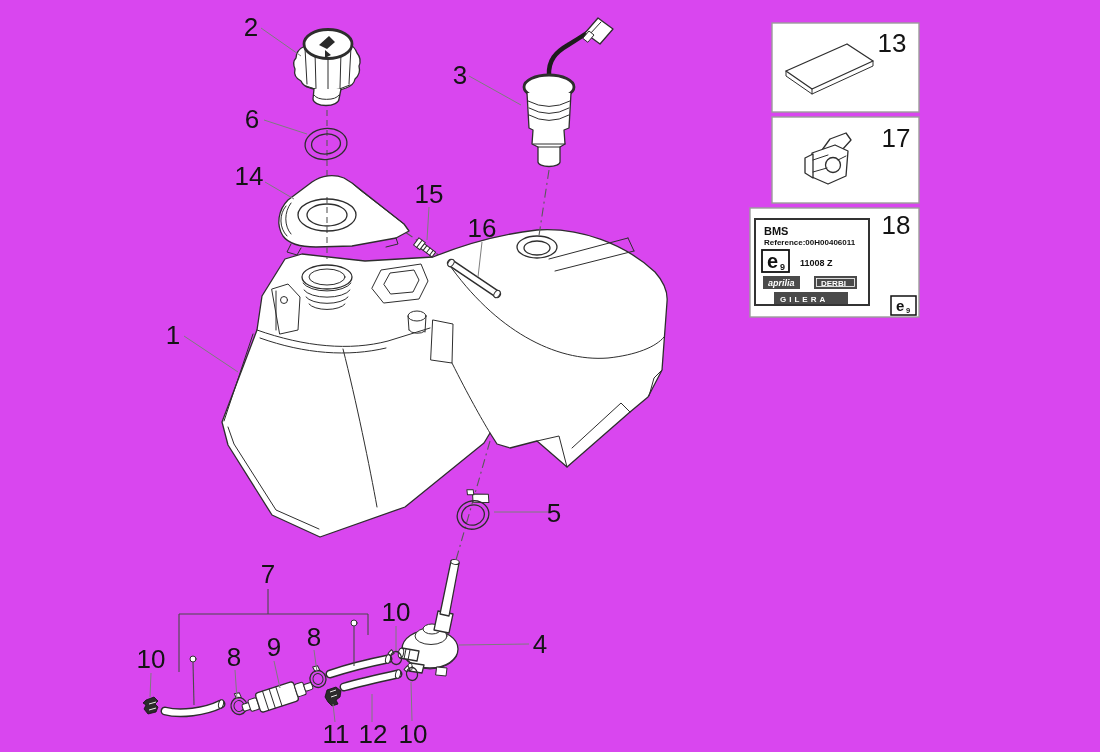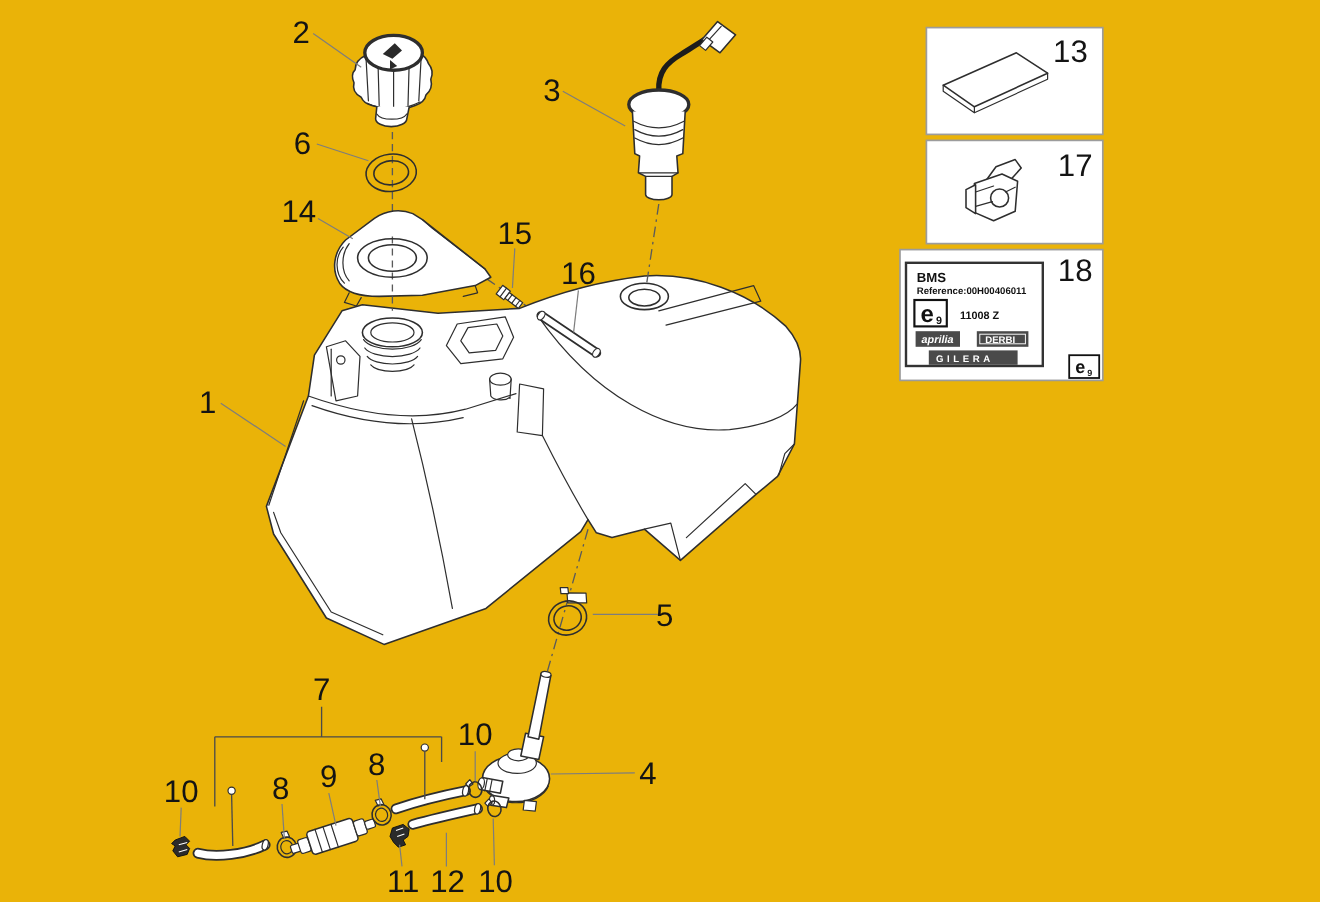--- a/index.html
+++ b/index.html
@@ -1,16 +1,16 @@
 <!DOCTYPE html>
 <html><head>
 <meta charset="utf-8">
 <style>
   html,body{margin:0;padding:0;background:#fff;}
-  .stage{position:relative;width:1100px;height:752px;background:#eab308;overflow:hidden;}
+  .stage{position:relative;width:1100px;height:752px;background:#d946ef;overflow:hidden;}
   svg{display:block}
   .s{stroke:#2e2e2e;fill:none;stroke-width:1.3;stroke-linecap:round;stroke-linejoin:round}
   .sw{stroke:#2e2e2e;fill:#fff;stroke-width:1.3;stroke-linecap:round;stroke-linejoin:round}
   .thin{stroke-width:1}
   .bold{stroke-width:2.8}
   .leader{stroke:#7d7d7d;stroke-width:1;fill:none}
   .bracketln{stroke:#4a4a4a;stroke-width:1.1;fill:none}
   .dash{stroke:#5a5a5a;stroke-width:1.1;stroke-dasharray:6 4;fill:none}
   .dashdot{stroke:#5a5a5a;stroke-width:1.1;stroke-dasharray:9 4 2 4;fill:none}
   .callout{font:26px "Liberation Sans",sans-serif;fill:#141414;text-anchor:middle}

